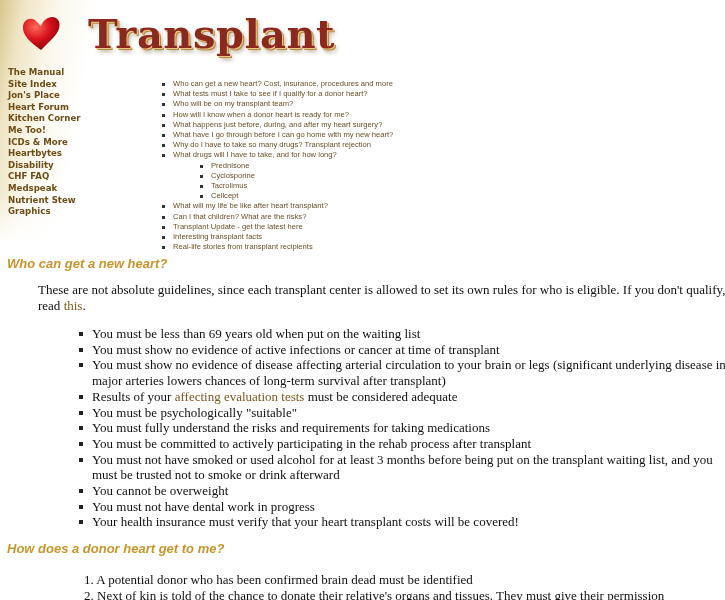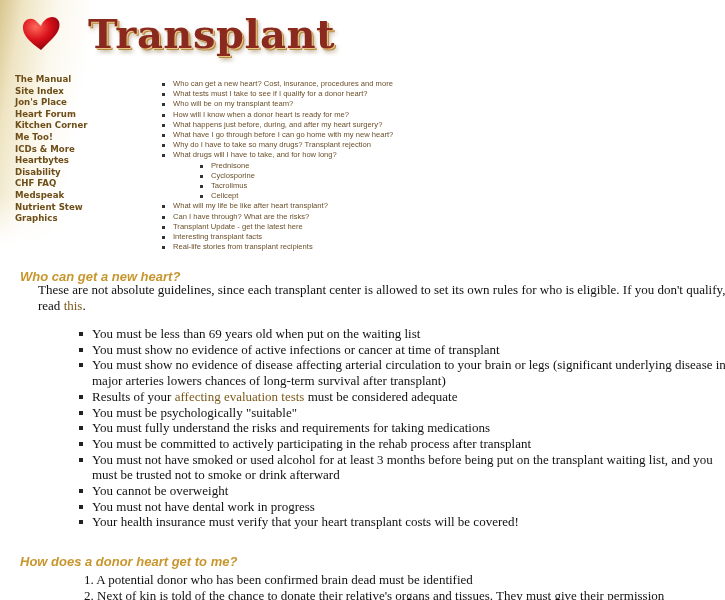--- a/index.html
+++ b/index.html
@@ -12,29 +12,29 @@
     background: linear-gradient(100deg, #d9c68e 0%, #efe5c4 18%, #fbf8ee 45%, #ffffff 75%);
     -webkit-mask-image: linear-gradient(to bottom, #000 80%, transparent 100%);
             mask-image: linear-gradient(to bottom, #000 80%, transparent 100%);
   }
   .heart { position: absolute; left: 20px; top: 14px; width: 42px; height: 38px; }
   .logo {
     position: absolute; left: 88px; top: 10px; font-family: "DejaVu Serif", serif; font-weight: bold;
     font-size: 40px; color: #8a2a1e; letter-spacing: 0.5px;
     text-shadow: 1px 1px 0 #e8c58a, 2px 2px 0 #b88a40, 3px 4px 4px rgba(120,90,40,0.45);
   }
-  .nav { position: absolute; left: 8px; top: 67px; margin: 7px; padding: 0; list-style: none; }
+  .nav { position: absolute; left: 8px; top: 67px; margin: 0; padding: 0; list-style: none; }
   .nav li { font-family: "DejaVu Sans", sans-serif; font-weight: bold; font-size: 8.6px; line-height: 11.6px; color: #6e4e18; cursor: pointer; white-space: nowrap; }
 
   .toc { position: absolute; left: 148px; top: 66px; margin: 13px; padding: 0; list-style: none; font-family: "Liberation Sans", sans-serif; font-size: 7.6px; line-height: 10.2px; color: #6b4f2a; }
   .toc li { position: relative; padding-left: 12px; white-space: nowrap; cursor: pointer; }
   .toc li::before { content: ""; position: absolute; left: 1px; top: 4px; width: 3px; height: 3px; background: #333; }
   .toc ul { list-style: none; margin: 0; padding: 0 0 0 38px; }
 
-  .section-h { font-family: "Liberation Sans", sans-serif; font-style: italic; font-weight: bold; color: #c8962e; font-size: 13px; margin: 13px; position: absolute; left: 7px; }
+  .section-h { font-family: "Liberation Sans", sans-serif; font-style: italic; font-weight: bold; color: #c8962e; font-size: 13px; margin: 0; position: absolute; left: 7px; }
   .intro { position: absolute; left: 38px; top: 282px; width: 690px; font-size: 13px; line-height: 16px; }
   .intro a, .crit a { color: #7a5a1e; text-decoration: none; cursor: pointer; }
   .crit { position: absolute; left: 92px; top: 326px; width: 635px; margin: 0; padding: 0; list-style: none; font-size: 13px; line-height: 15.7px; }
   .crit li { position: relative; padding-left: 0; }
   .crit li::before { content: ""; position: absolute; left: -13px; top: 6px; width: 4px; height: 4px; background: #222; }
   .steps { position: absolute; left: 80px; top: 568px; width: 645px; margin: 4px; padding: 0; list-style: none; font-size: 13px; line-height: 16px; }
   .steps li { white-space: nowrap; }
 </style>
 </head>
 <body>
@@ -78,21 +78,21 @@
     <li>What have I go through before I can go home with my new heart?</li>
     <li>Why do I have to take so many drugs? Transplant rejection</li>
     <li>What drugs will I have to take, and for how long?</li>
     <ul>
       <li>Prednisone</li>
       <li>Cyclosporine</li>
       <li>Tacrolimus</li>
       <li>Cellcept</li>
     </ul>
     <li>What will my life be like after heart transplant?</li>
-    <li>Can I have through? What are the risks?</li>
+    <li>Can I that children? What are the risks?</li>
     <li>Transplant Update - get the latest here</li>
     <li>Interesting transplant facts</li>
     <li>Real-life stories from transplant recipients</li>
   </ul>
 </div>
 
 <h2 class="section-h" style="top:256px;">Who can get a new heart?</h2>
 
 <div class="intro"><span>These are not absolute guidelines, since each transplant center is allowed to set its own rules for who is eligible. If you don't qualify, read </span><a>this</a><span>.</span></div>
 

